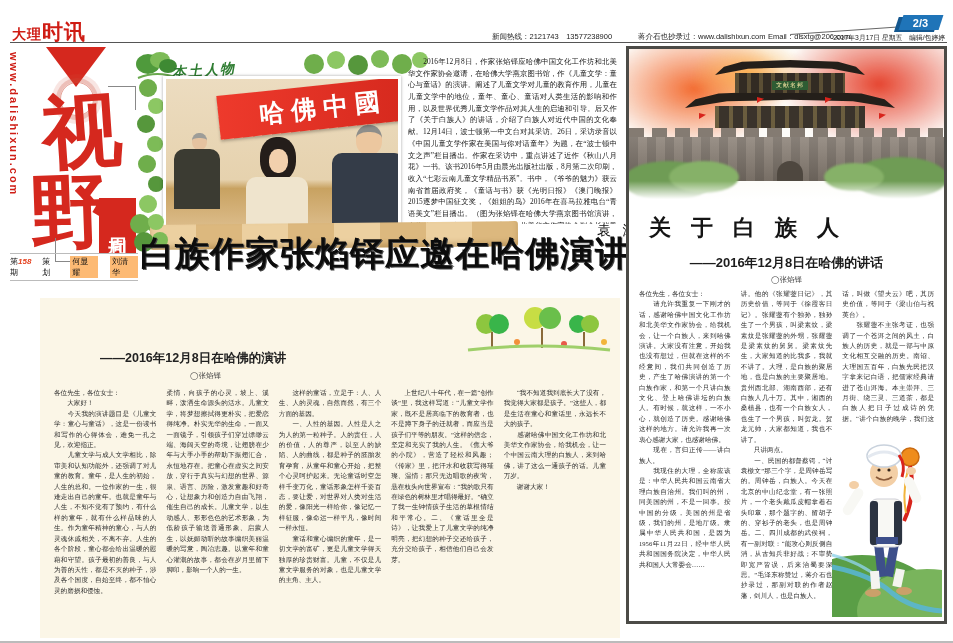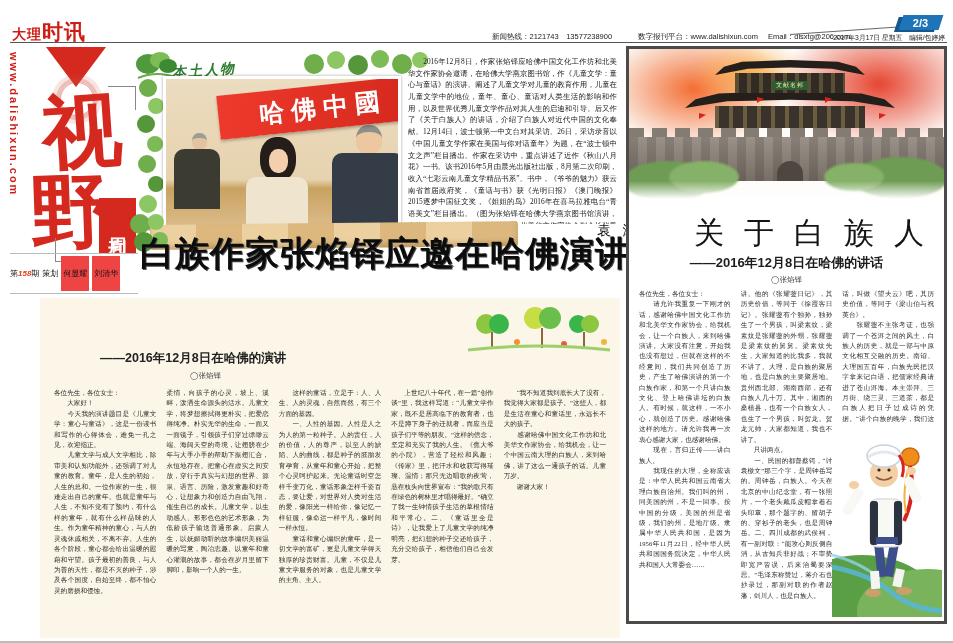--- a/index.html
+++ b/index.html
@@ -32,21 +32,21 @@
   #cal2 { left:30px; top:172px; transform:rotate(-2deg); }
   .brk-tr { position:absolute; left:108px; top:86px; width:28px; height:24px; border-top:1.5px solid #888; border-right:1.5px solid #888; }
   .brk-bl { position:absolute; left:55px; top:238px; width:30px; height:24px; border-bottom:1.5px solid #888; border-left:1.5px solid #888; }
   .weekly { position:absolute; left:99px; top:198px; width:37px; height:55px; background:#d5281e; color:#fff;
             writing-mode:vertical-rl; text-orientation:upright; font-size:18px; font-weight:bold;
             display:flex; align-items:center; justify-content:center; letter-spacing:3px; font-family:"Liberation Sans",sans-serif; }
   .issue-row { position:absolute; left:10px; top:253px; width:128px; display:flex; gap:3px; align-items:center;
                border-top:1px solid #bbb; border-bottom:1px solid #bbb; padding:2px 0; font-size:8px;
                font-family:"Liberation Sans",sans-serif; color:#111; }
   .issue-row .no { color:#e4401e; font-weight:bold;font-style:italic; }
-  .chip-blue { background:#ef4444; padding:12px 2px; }
+  .chip-blue { background:#fdba74; padding:0 2px;margin-left:9px; }
 
   
   .section-label { position:absolute; left:172px; top:62px; color:#2f7d32; font-size:14px; font-weight:bold;
                    font-style:italic; transform:rotate(-4deg); letter-spacing:2px; }
   .ivy { position:absolute; }
   .photo { position:absolute; left:163px; top:76px; width:238px; height:154px; overflow:hidden;
            border:3px solid #fff; box-shadow:0 0 3px rgba(0,0,0,.35);
            background:linear-gradient(#ecdcc0 0%, #e6d2ae 68%, #c8a261 74%, #dcbc8a 100%); }
   .p-head { position:absolute; border-radius:45%; }
   .p-body { position:absolute; border-radius:10px 10px 0 0; }
@@ -87,39 +87,39 @@
              clip-path:polygon(0 100%,5% 48%,16% 14%,50% 0,84% 14%,95% 48%,100% 100%,80% 60%,50% 52%,20% 60%); }
   .t-up { position:absolute; left:106px; bottom:114px; width:110px; height:20px; background:#322b23;
           background-image:repeating-linear-gradient(90deg, rgba(255,220,120,.2) 0 4px, transparent 4px 12px); }
   .t-roof2 { position:absolute; left:86px; bottom:132px; width:150px; height:15px; background:#241f1a;
              clip-path:polygon(0 100%,6% 45%,18% 12%,50% 0,82% 12%,94% 45%,100% 100%,78% 58%,50% 50%,22% 58%); }
   .plaque { position:absolute; left:143px; bottom:117px; width:36px; height:9px; background:#2e5c33; color:#ffe9a8;
             font-size:6px; text-align:center; line-height:9px; letter-spacing:1px; }
   .flag { position:absolute; width:7px; height:6px; background:#d8241c; clip-path:polygon(0 0,100% 30%,0 100%); }
   .tree { position:absolute; border-radius:50%; filter:blur(1px); }
   .fade { position:absolute; left:0; bottom:0; width:100%; height:26px; background:linear-gradient(rgba(255,255,255,0),#fff 70%); }
-  .r-ttl { position:absolute; left:0; top:164px; width:100%; text-align:right; font-size:30px; font-weight:normal;
+  .r-ttl { position:absolute; left:0; top:164px; width:100%; text-align:left; font-size:22px; font-weight:bold;
            letter-spacing:20px; color:#141414; text-indent:20px; }
   .r-sub { position:absolute; left:0; top:205px; width:100%; text-align:center; font-size:13px; font-weight:bold;
            color:#1c1c1c; font-family:"Liberation Sans",sans-serif; }
   .r-auth { position:absolute; left:0; top:226px; width:100%; text-align:center; font-size:7.5px; color:#444; }
   .cols-r { position:absolute; left:10px; top:240px; right:10px; bottom:6px; display:flex; gap:10px; }
   .cartoon { position:absolute; right:2px; bottom:4px; width:110px; height:192px; }
 </style>
 </head>
 <body>
 
 <div class="page">
 
   <div class="logo">
     <span class="sm">大理</span><span class="bg">时讯</span>
   </div>
   <div class="mast-rule"></div>
   <div class="mast-info" id="hotline">新闻热线：2121743　13577238900</div>
-  <div class="mast-info" id="platform">数字报刊平台：www.dalishixun.com</div>
+  <div class="mast-info" id="platform">蒋介石也抄录过：www.dalishixun.com</div>
   <div class="mast-info" id="email">Email：dlsxtg@206.com</div>
   <div class="swoosh"></div>
   <div class="dateline">2017年3月17日 星期五　编辑/包婷婷</div>
   <div class="badge">
     <span>2/3</span>
   </div>
 
   <div class="tri"></div>
   <div class="ripple"></div>
   <div class="vurl">www.dalishixun.com</div>

